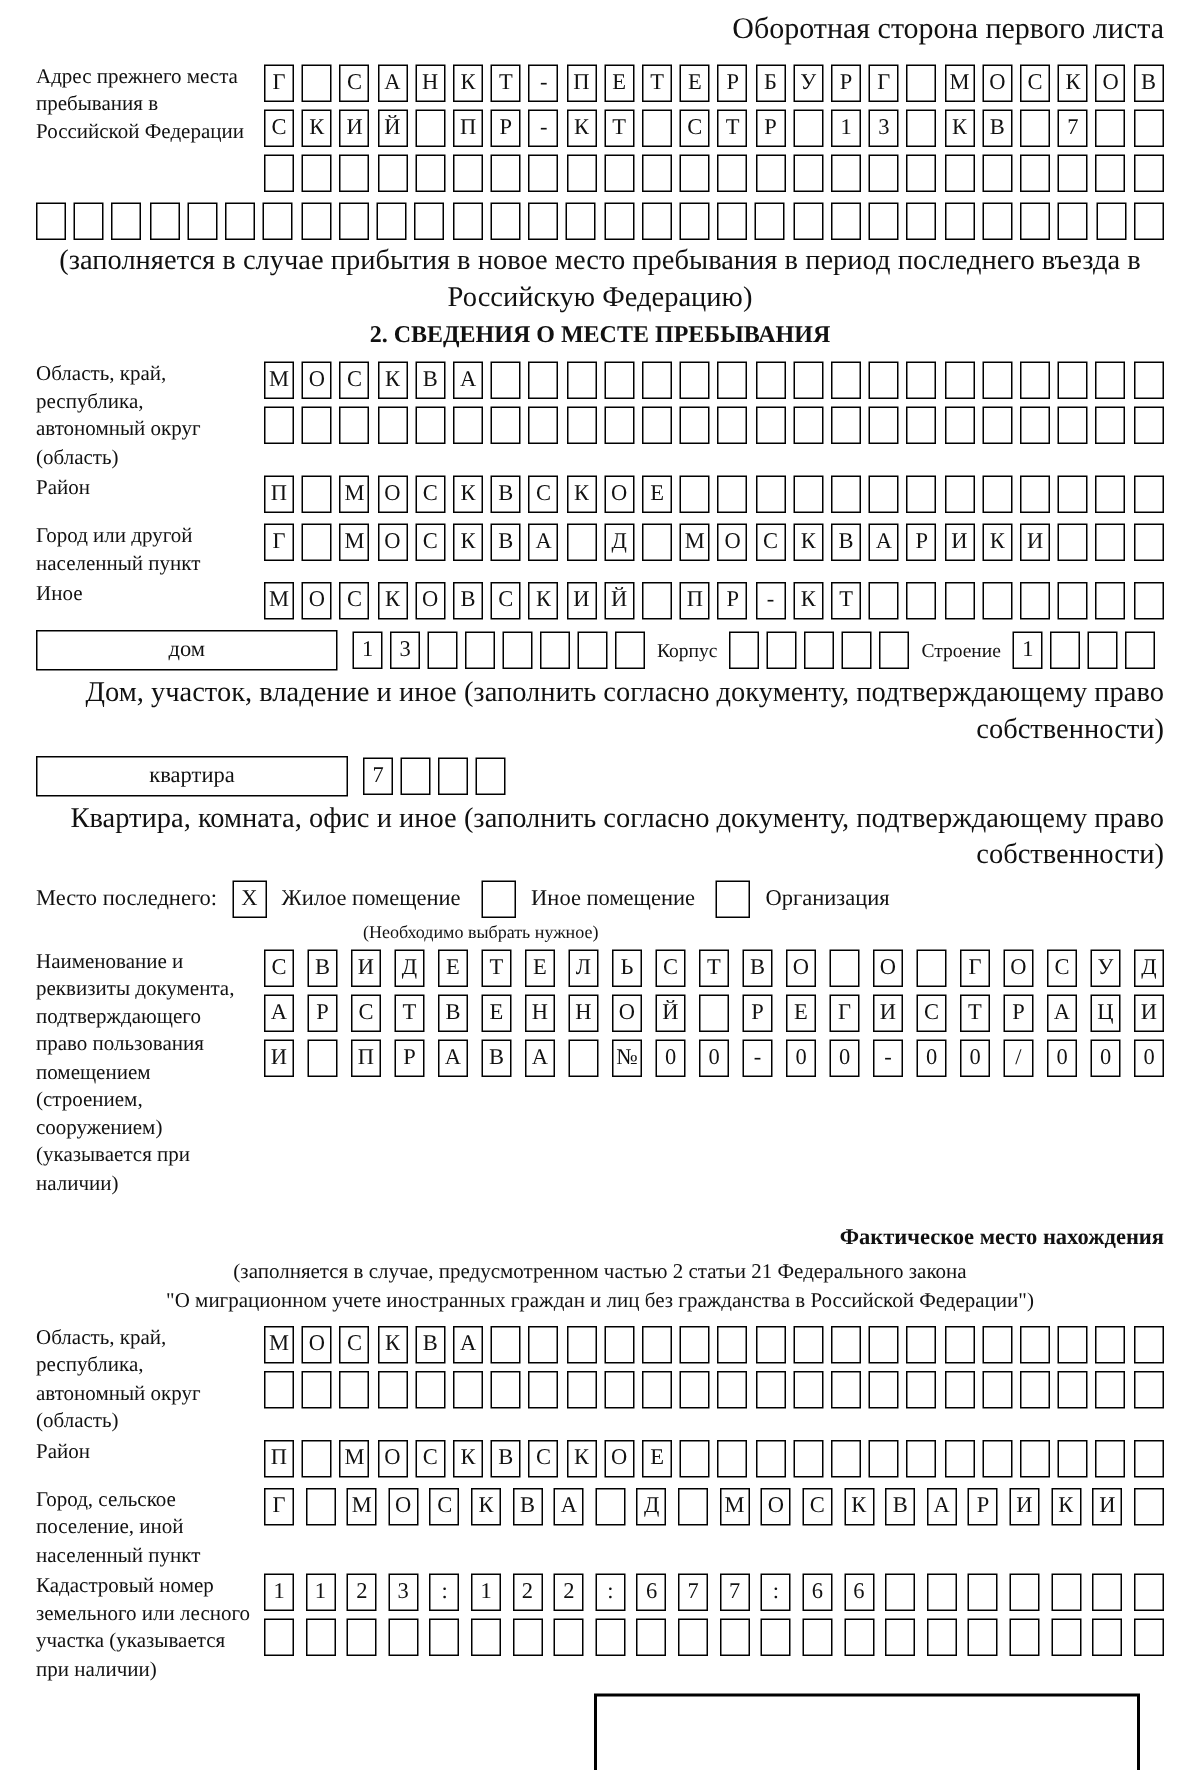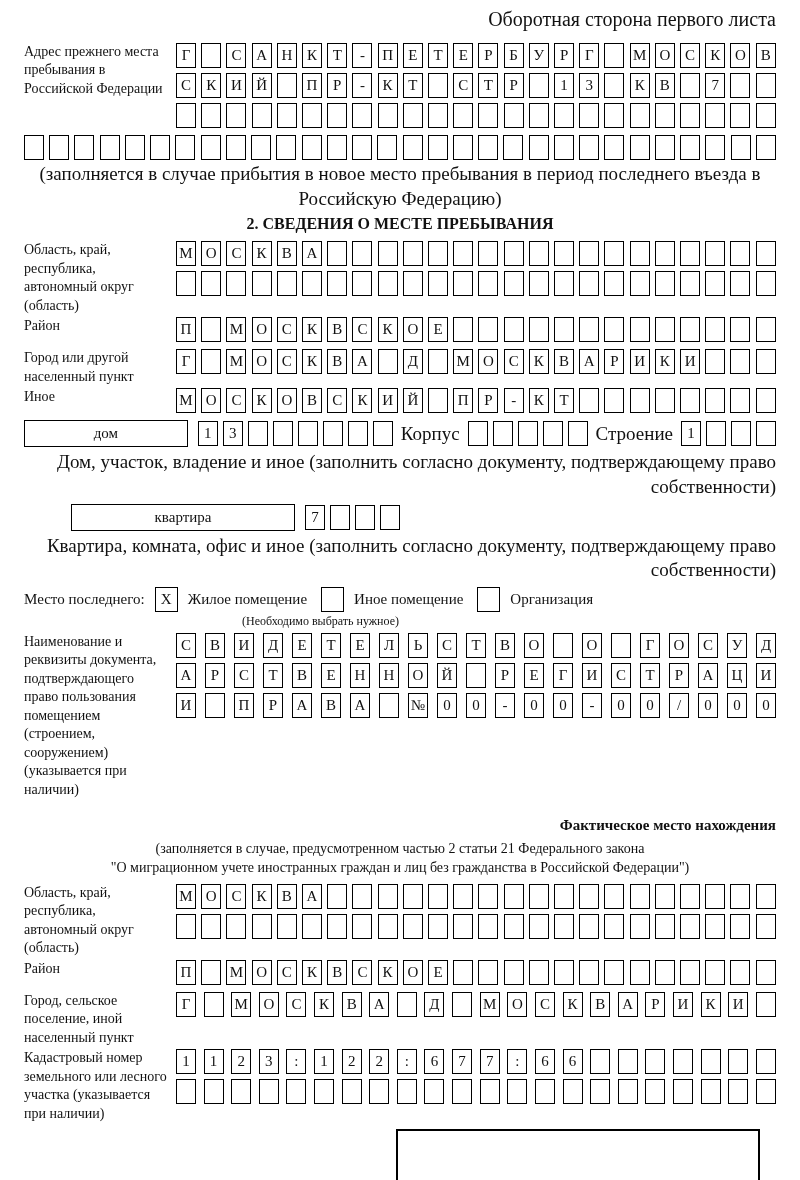--- a/index.html
+++ b/index.html
@@ -22,22 +22,22 @@
   .caption{font-size:19px;text-align:center;margin:0 0 4px 0;line-height:1.3;}
   .caption.left{text-align:right;margin-left:6px;}
   .sec-title{text-align:center;font-weight:bold;font-size:16px;margin:2px 0 8px 0;}
   .sub-title{text-align:right;font-weight:bold;font-size:15px;margin:18px 0 6px 0;}
   .subnote{text-align:center;font-size:14px;line-height:1.35;}
   
   .domrow{display:flex;align-items:center;margin:1px 0 3px 0;}
   .wbox{border:1.7px solid #000;height:27px;box-sizing:border-box;
         display:flex;align-items:center;justify-content:center;font-size:15px;}
   .wbox.dom{width:201px;margin-right:10px;}
-  .wbox.kv{width:224px;margin-right:10px;margin-left:47px;}
-  .inl-label{font-size:19px;margin:0 8px;}
+  .wbox.kv{width:208px;margin-right:10px;}
+  .inl-label{font-size:13px;margin:0 8px;}
   
   .cbrow{display:flex;align-items:center;font-size:15px;margin:4px 0 2px 0;}
   .cb{width:23px;height:25px;border:1.7px solid #000;box-sizing:border-box;
       display:flex;align-items:center;justify-content:center;font-size:15px;}
   .cb-label{margin:0 14px 0 10px;}
   .mesto-note{font-size:12px;margin:0 0 4px 218px;}
   
   .stamp-box{width:364px;height:172px;border:2px solid #000;box-sizing:border-box;
              margin:6px 0 4px 372px;}
   .mb6{margin-bottom:6px;}

